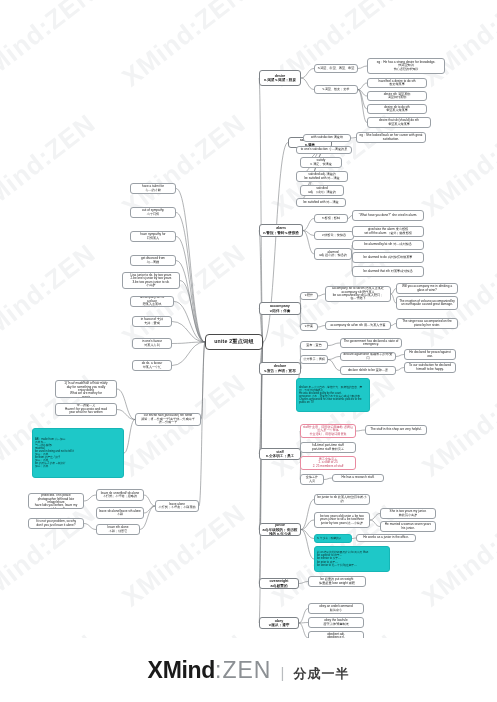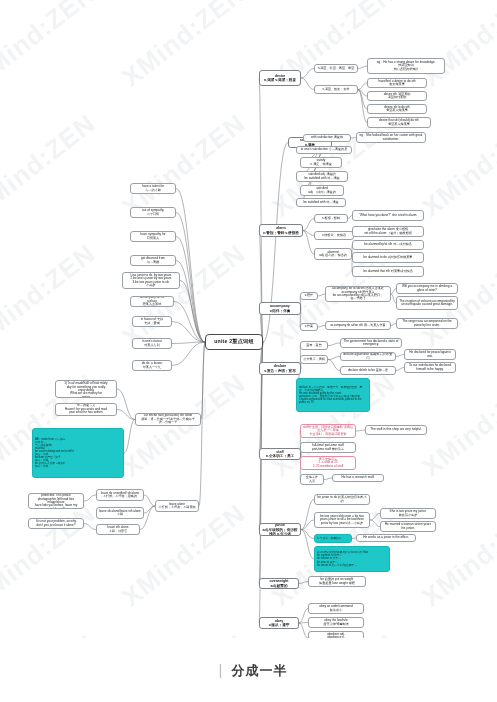--- a/index.html
+++ b/index.html
@@ -319,16 +319,18 @@
     <div class="node left" style="left: 28px; top: 518px; width: 56px; height: 11px;">It is not your problem, so why
 don't you just leave it alone?</div>
     <div class="node left" style="left: 96px; top: 524px; width: 44px; height: 11px;">leave sth alone
 不碰；别管它</div>
     <div class="node left" style="left: 155px; top: 500px; width: 44px; height: 12px;">leave alone
 不打扰；不理会；不碰某物</div>
   </div>
 
 <div class="footer">
   <div class="brand">
+    <span class="b1">XMind</span>
+    <span class="b2">:ZEN</span>
     <span class="sep">|</span>
     <span class="b3">分成一半</span>
   </div>
 </div>
 
 </body></html>

